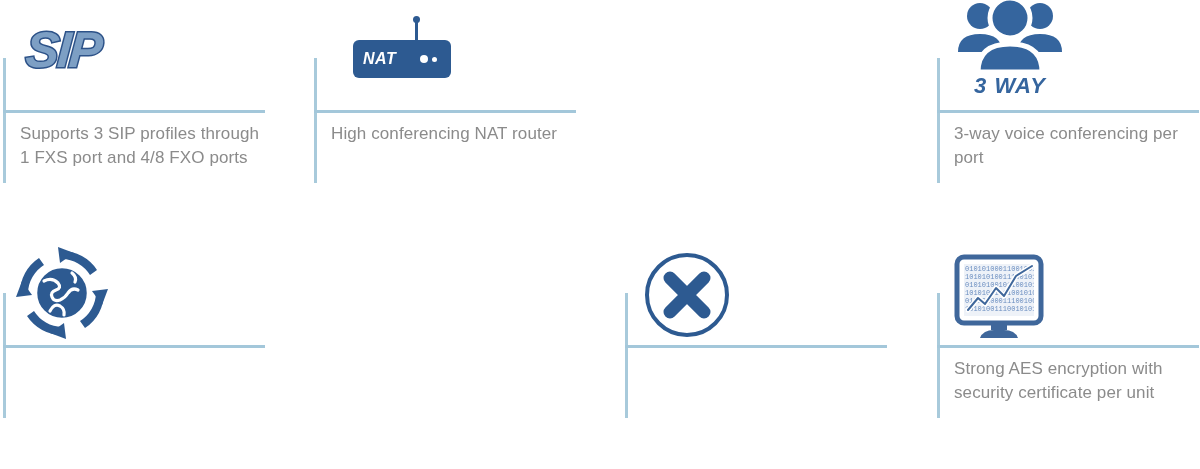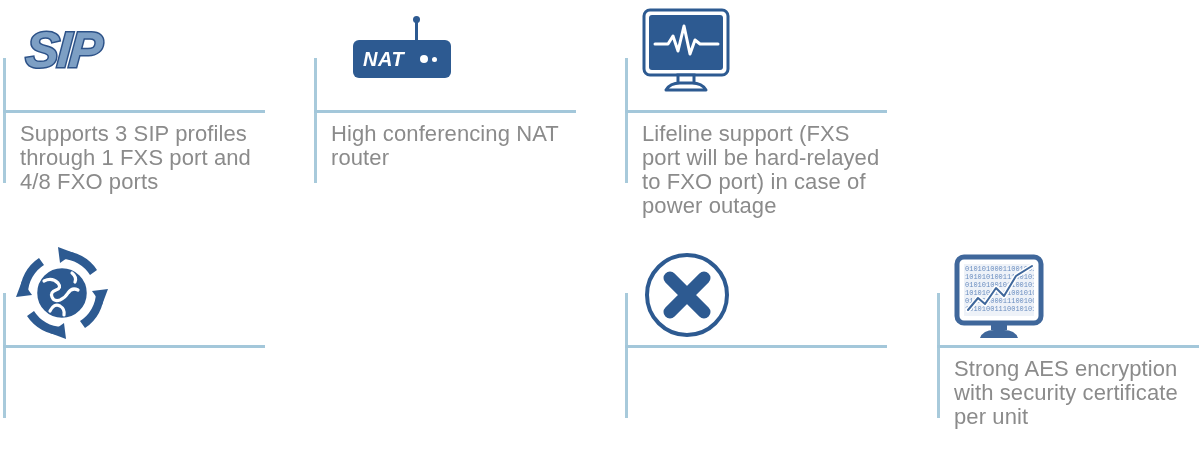--- a/index.html
+++ b/index.html
@@ -63,21 +63,21 @@
     display: flex;
     align-items: center;
     justify-content: flex-start;
   }
 
   .caption {
     position: absolute;
     left: 20px;
     top: 122px;
     width: 248px;
-    font-size: 22px;
+    font-size: 17px;
     line-height: 24px;
     color: #8b8b8b;
     letter-spacing: 0.1px;
     white-space: pre-line;
     font-family: "Liberation Sans", sans-serif;
   }
   .col-4 .caption { width: 250px; }
   .col-3 .caption { width: 252px; }
 
   
@@ -104,21 +104,21 @@
     border-radius: 6px;
     margin-left: 24px;
     margin-top: 18px;
     display: flex;
     align-items: center;
   }
   .nat-text {
     font-family: "Liberation Sans", sans-serif;
     font-style: italic;
     font-weight: bold;
-    font-size: 20px;
+    font-size: 16px;
     color: #ffffff;
     margin-left: 10px;
     letter-spacing: 0.5px;
   }
   .nat-leds {
     position: absolute;
     right: 14px;
     top: 15px;
     display: flex;
     gap: 4px;
@@ -172,35 +172,40 @@
           <div class="nat-text">NAT</div>
           <div class="nat-leds">
             <span class="led-a"></span>
             <span class="led-b"></span>
           </div>
         </div>
       </div>
       <div class="caption">High conferencing NAT router</div>
     </div>
 
-    <div class="card col-3">
-      <div class="vrule"></div>
-      <div class="hrule"></div>
-      <div class="icon-wrap">
-        <svg class="svg-icon" width="92" height="88" viewBox="0 0 92 88">
-          <rect x="4" y="4" width="84" height="65" rx="6" ry="6" fill="#ffffff" stroke="#2d5a91" stroke-width="3"></rect>
-          <rect x="9" y="9" width="74" height="55" rx="3" ry="3" fill="#2d5a91"></rect>
-          <polyline points="15,38 28,38 33,30 38,45 44,20 50,48 55,34 60,38 78,38" fill="none" stroke="#ffffff" stroke-width="3" stroke-linejoin="round" stroke-linecap="round"></polyline>
-          <rect x="38" y="69" width="16" height="9" fill="#ffffff" stroke="#2d5a91" stroke-width="3"></rect>
-          <path d="M26 84 q4 -7 14 -7 h12 q10 0 14 7 z" fill="#ffffff" stroke="#2d5a91" stroke-width="3" stroke-linejoin="round"></path>
-        </svg>
-      </div>
-      <div class="caption">Lifeline support (FXS port will be hard-relayed to FXO port) in case of power outage</div>
-    </div>
-
+
+    <div class="card col-4">
+      <div class="vrule"></div>
+      <div class="hrule"></div>
+      <div class="icon-wrap" style="top:-4px;left:20px;">
+        <svg class="svg-icon" width="112" height="100" viewBox="0 0 112 100">
+
+          <circle cx="26" cy="20" r="13" fill="#35659e"></circle>
+          <path d="M4 56 q0 -18 22 -18 q22 0 22 18 z" fill="#35659e"></path>
+
+          <circle cx="86" cy="20" r="13" fill="#35659e"></circle>
+          <path d="M64 56 q0 -18 22 -18 q22 0 22 18 z" fill="#35659e"></path>
+
+          <circle cx="56" cy="22" r="20" fill="#35659e" stroke="#ffffff" stroke-width="5"></circle>
+          <path d="M24 76 q0 -28 32 -28 q32 0 32 28 z" fill="#35659e" stroke="#ffffff" stroke-width="5"></path>
+          <text x="56" y="97" text-anchor="middle" font-family="Liberation Sans, sans-serif" font-size="22" font-weight="bold" font-style="italic" fill="#35659e" letter-spacing="1">3 WAY</text>
+        </svg>
+      </div>
+      <div class="caption">3-way voice conferencing per port</div>
+    </div>
   </div>
 
   <div class="row row-2">
 
     <div class="card col-1">
       <div class="vrule"></div>
       <div class="hrule"></div>
       <div class="icon-wrap" style="left:14px;top:10px;height:96px;">
         <svg class="svg-icon" width="96" height="96" viewBox="0 0 96 96">
 

